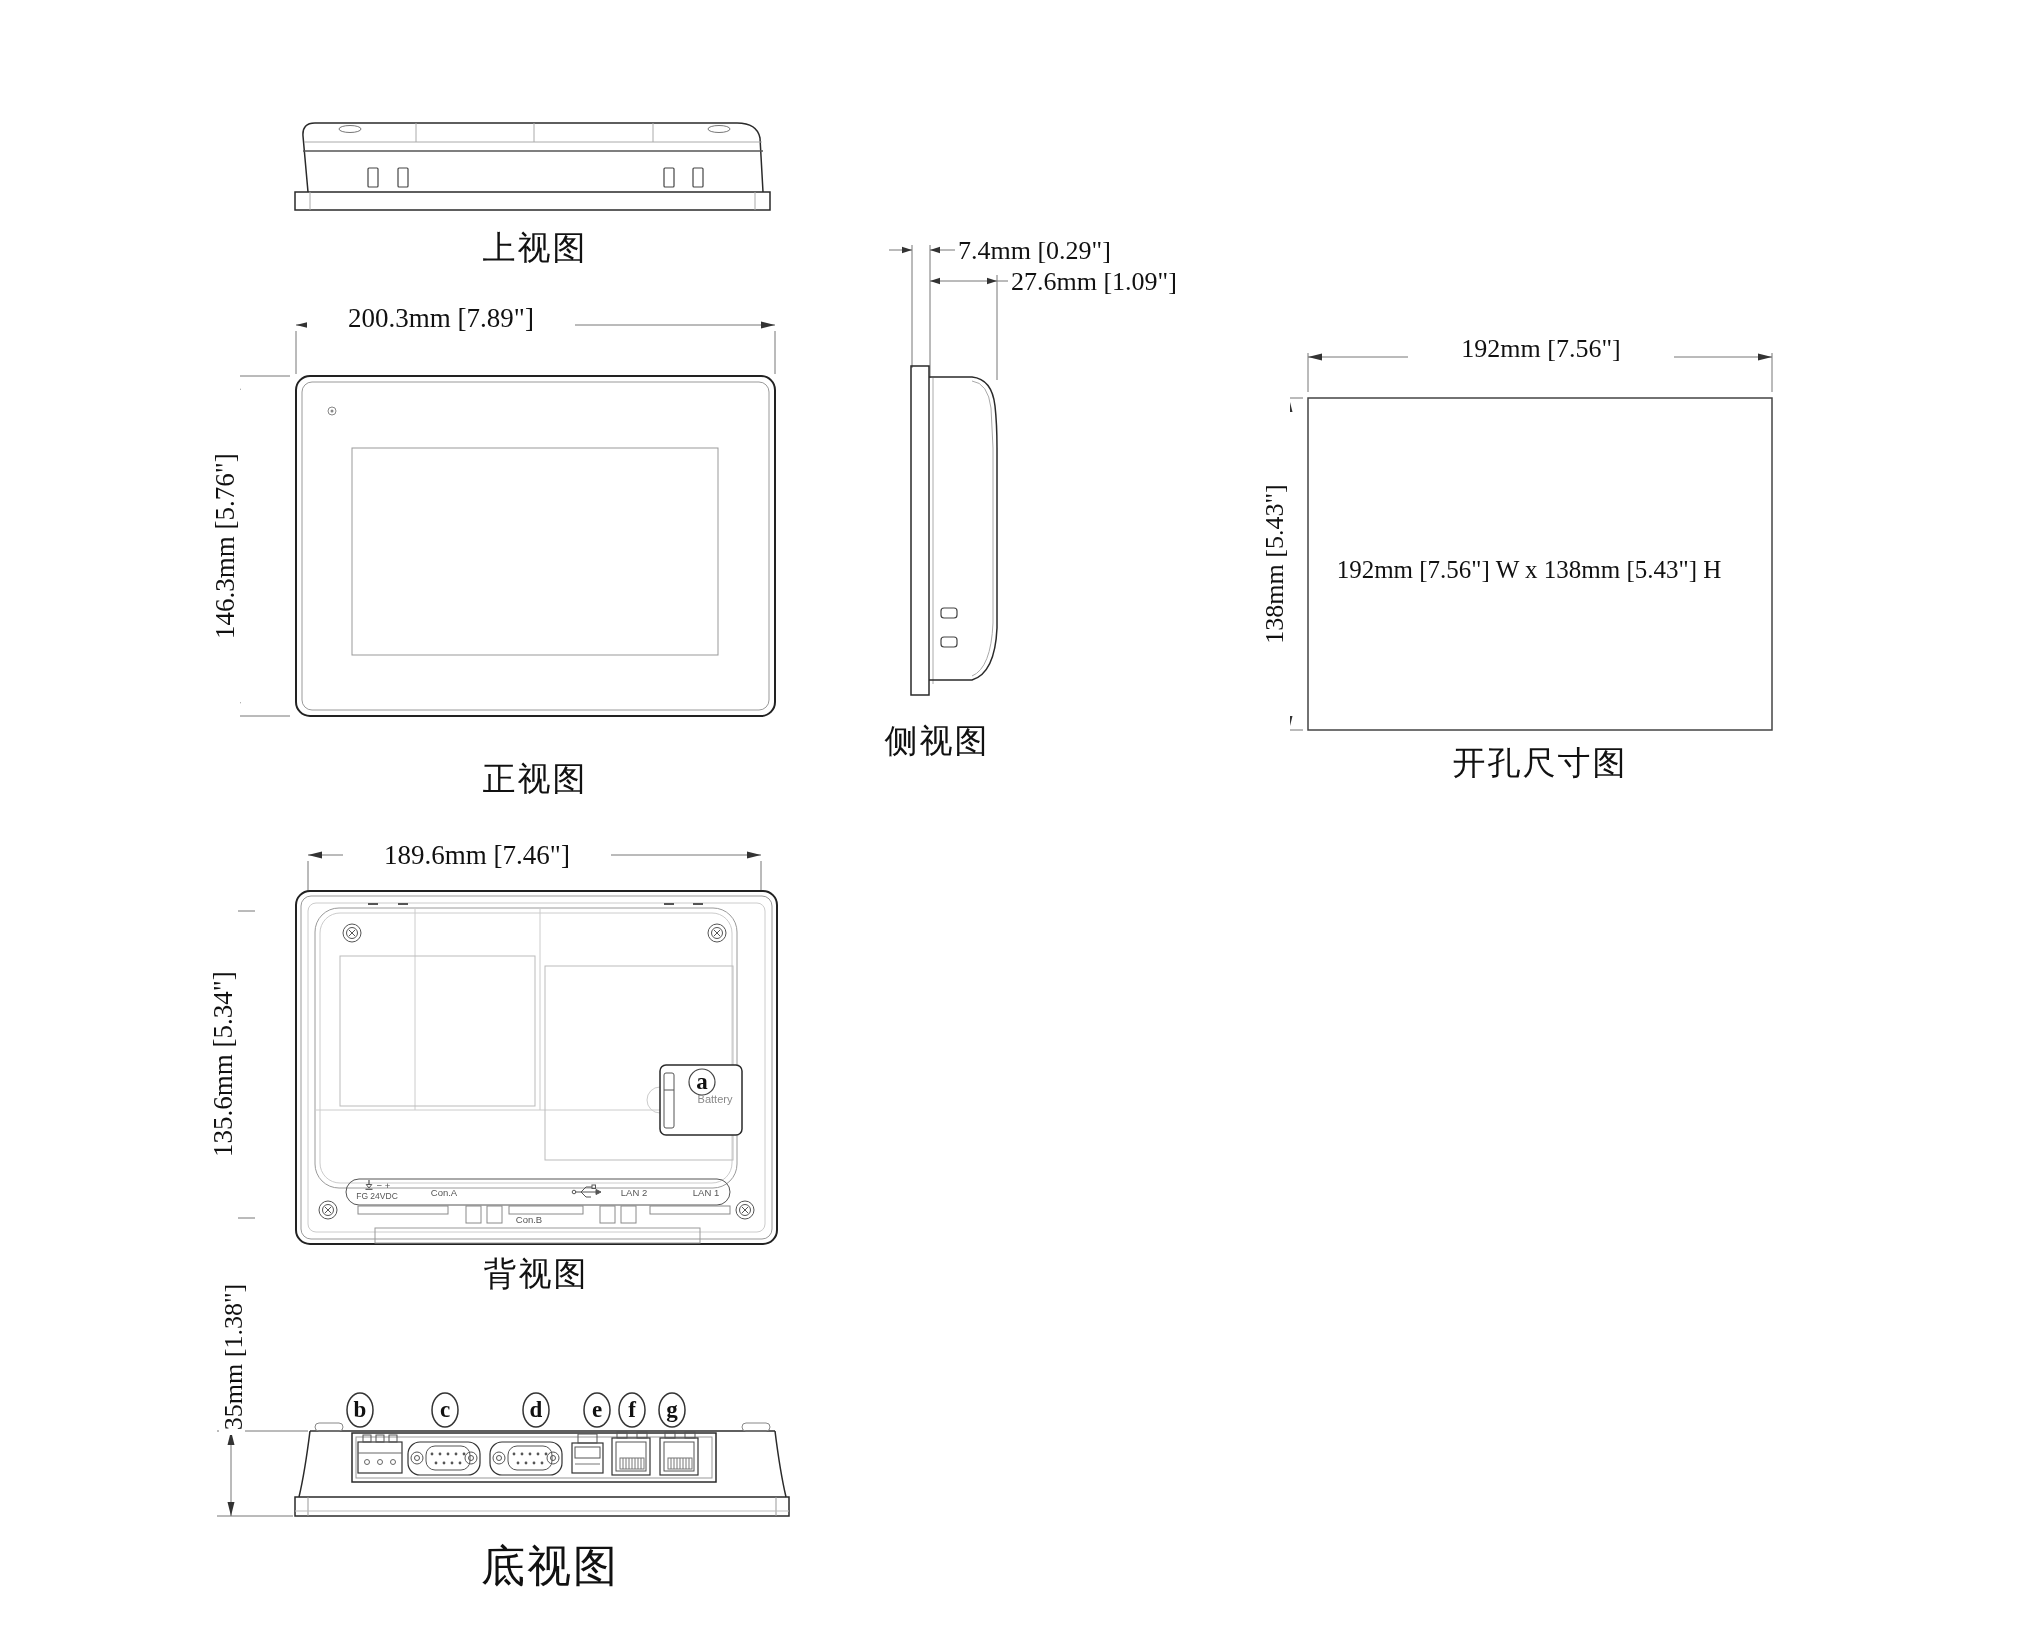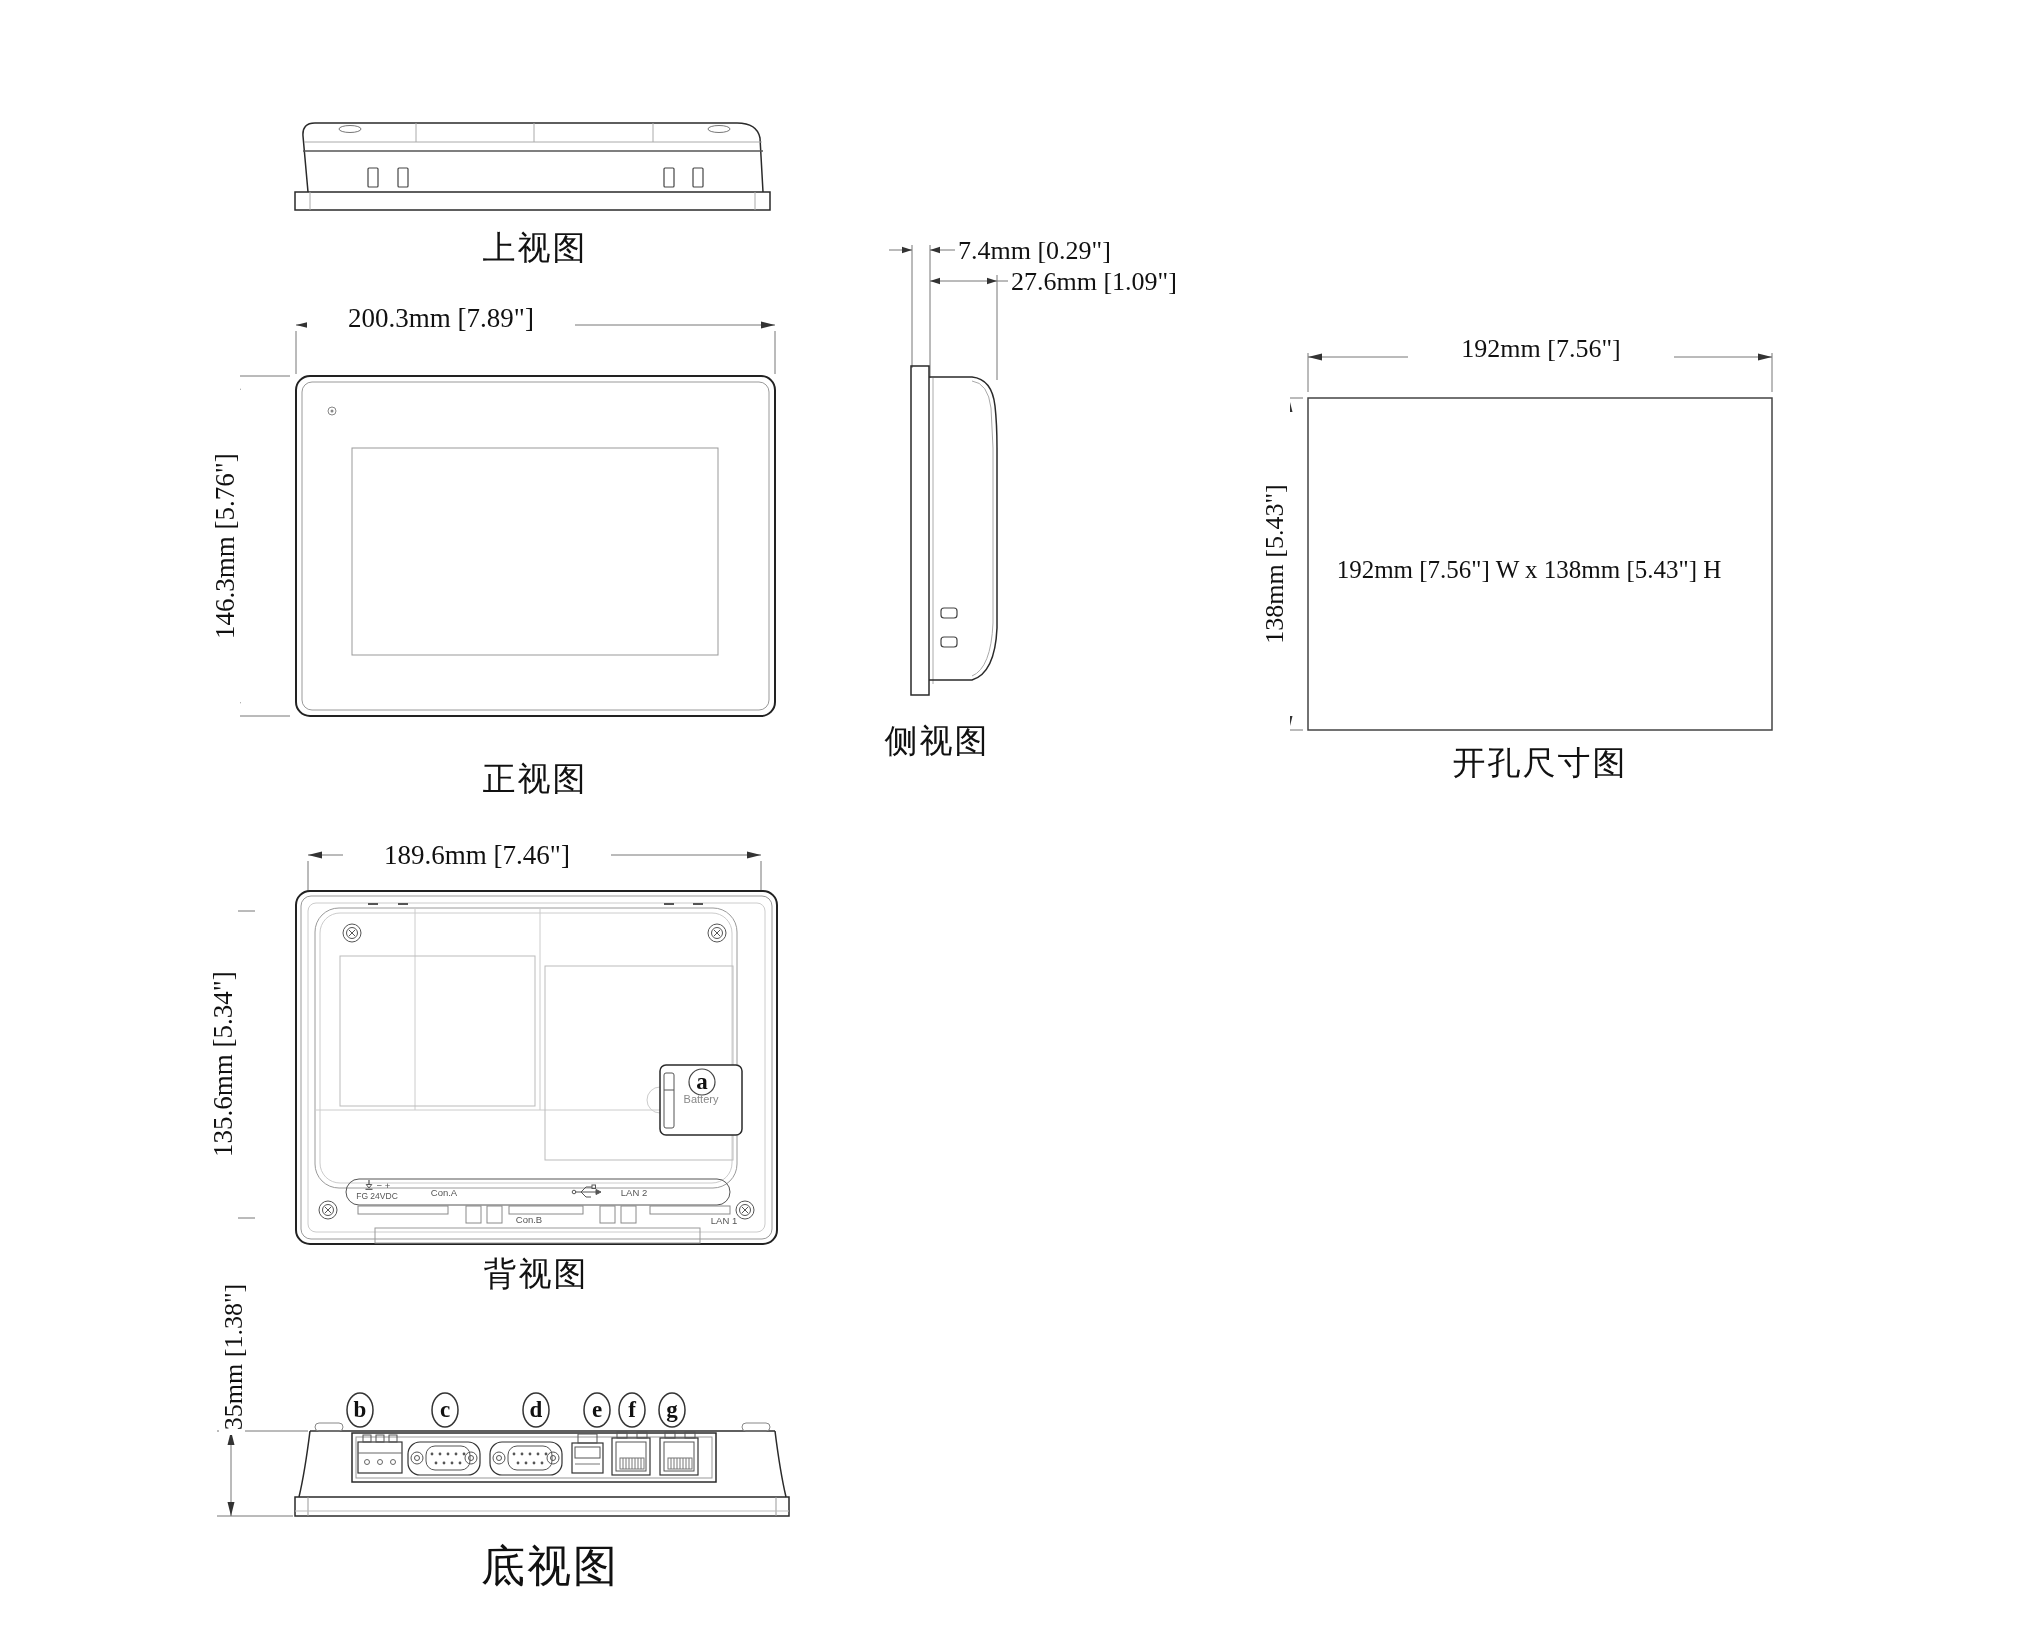--- a/index.html
+++ b/index.html
@@ -185,38 +185,38 @@
 
     <line x1="2" y1="71" x2="40" y2="71" stroke="#777" stroke-width="1"></line>
     <line x1="2" y1="378" x2="40" y2="378" stroke="#777" stroke-width="1"></line>
     <line x1="16" y1="83" x2="16" y2="366" stroke="#777" stroke-width="1"></line>
     <polygon points="16,71 12.5,85 19.5,85" fill="#333"></polygon>
     <polygon points="16,378 12.5,364 19.5,364" fill="#333"></polygon>
   </svg>
   <div class="abs dimtext ctr" style="left:343px;top:840px;width:260px;">189.6mm [7.46"]</div>
   <div class="abs dimtext ctr rot" style="left:49px;top:1049px;width:340px;height:30px;">135.6mm [5.34"]</div>
   <div class="abs acall ctr" style="left:686px;top:1068px;width:32px;">a</div>
-  <div class="abs battext ctr" style="left:663px;top:1093px;width:76px;">Battery</div>
+  <div class="abs battext ctr" style="left:677px;top:1093px;width:76px;">Battery</div>
 
   <div class="abs tinylabel ctr" style="left:346px;top:1180px;width:62px;">
     <div>
       <svg width="10" height="10" viewBox="0 0 10 10" style="display:inline-block;vertical-align:-1px;">
         <line x1="5" y1="0" x2="5" y2="5" stroke="#555" stroke-width="1.2"></line>
         <polygon points="5,8 2.2,4.5 7.8,4.5" fill="none" stroke="#555" stroke-width="1"></polygon>
         <line x1="1.5" y1="9.3" x2="8.5" y2="9.3" stroke="#555" stroke-width="1.2"></line>
       </svg>
       <span>−</span>
       <span>+</span>
     </div>
     <div style="font-size:8.5px;">FG 24VDC</div>
   </div>
   <div class="abs tinylabel ctr" style="left:414px;top:1187px;width:60px;">Con.A</div>
   <div class="abs tinylabel ctr" style="left:499px;top:1187px;width:60px;margin-top:27px;">Con.B</div>
   <div class="abs tinylabel ctr" style="left:604px;top:1187px;width:60px;">LAN 2</div>
-  <div class="abs tinylabel ctr" style="left:694px;top:1187px;width:60px;margin-top:28px;">LAN 1</div>
+  <div class="abs tinylabel ctr" style="left:676px;top:1187px;width:60px;">LAN 1</div>
   <div class="abs viewlabel ctr" style="left:436px;top:1252px;width:200px;">背视图</div>
 
   <svg class="abs" style="left:215px;top:1290px;" width="600" height="240" viewBox="0 0 600 240">
 
     <line x1="16" y1="105" x2="16" y2="226" stroke="#777" stroke-width="1"></line>
     <line x1="2" y1="141" x2="93" y2="141" stroke="#777" stroke-width="1"></line>
     <line x1="2" y1="226" x2="78" y2="226" stroke="#777" stroke-width="1"></line>
     <polygon points="16,141 12.5,155 19.5,155" fill="#333"></polygon>
     <polygon points="16,226 12.5,212 19.5,212" fill="#333"></polygon>
 

